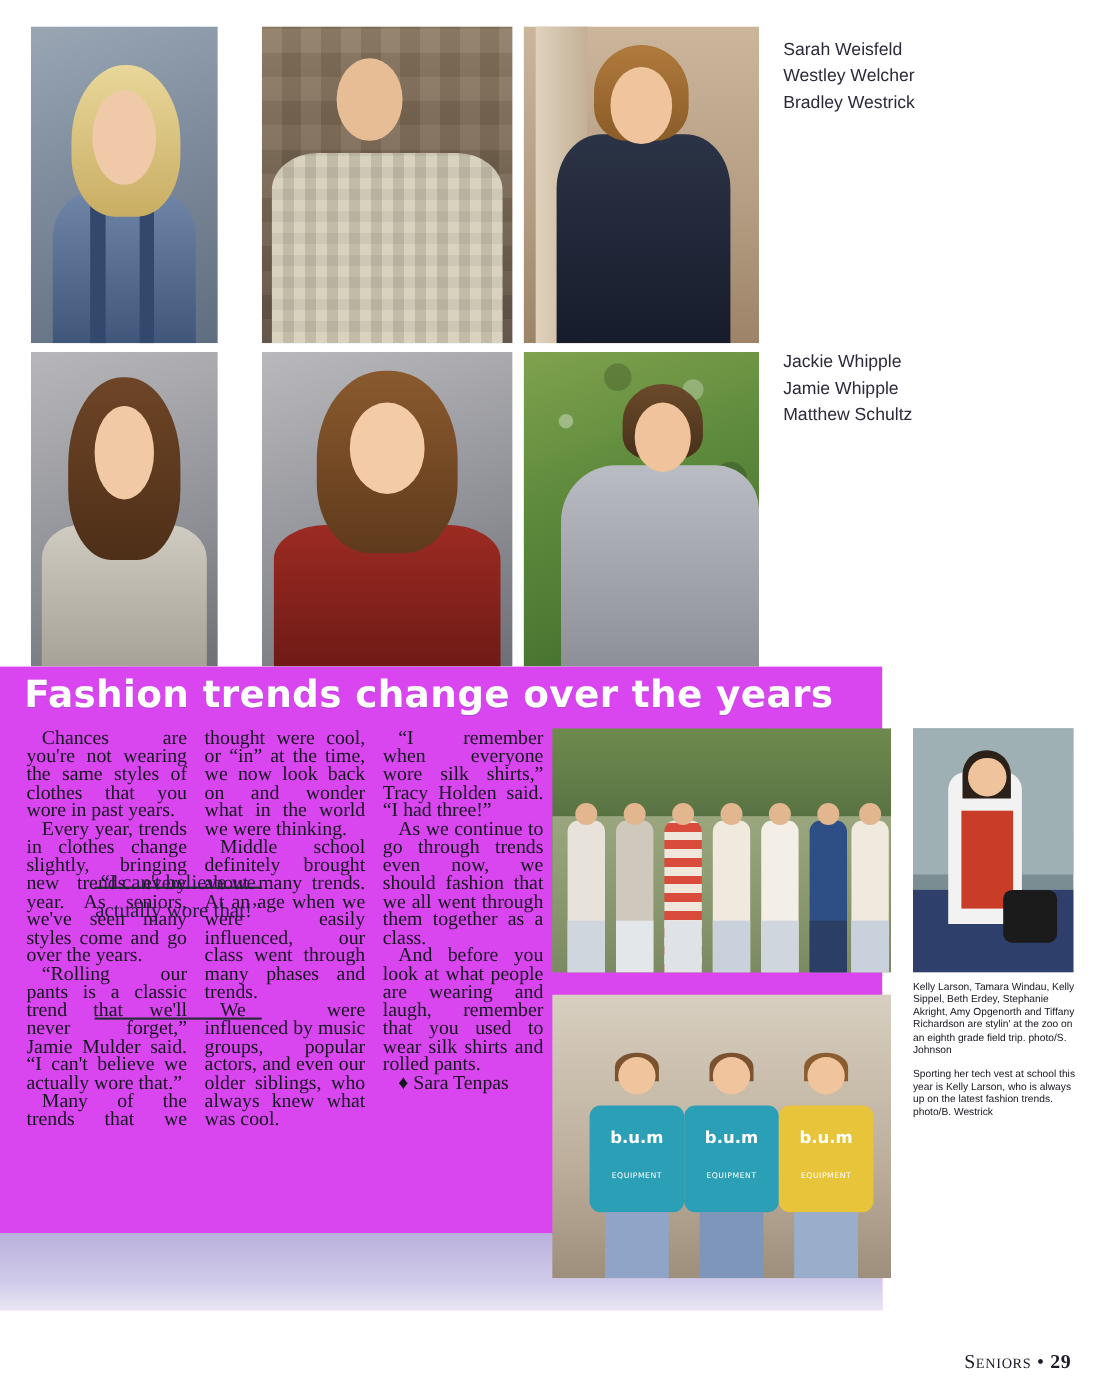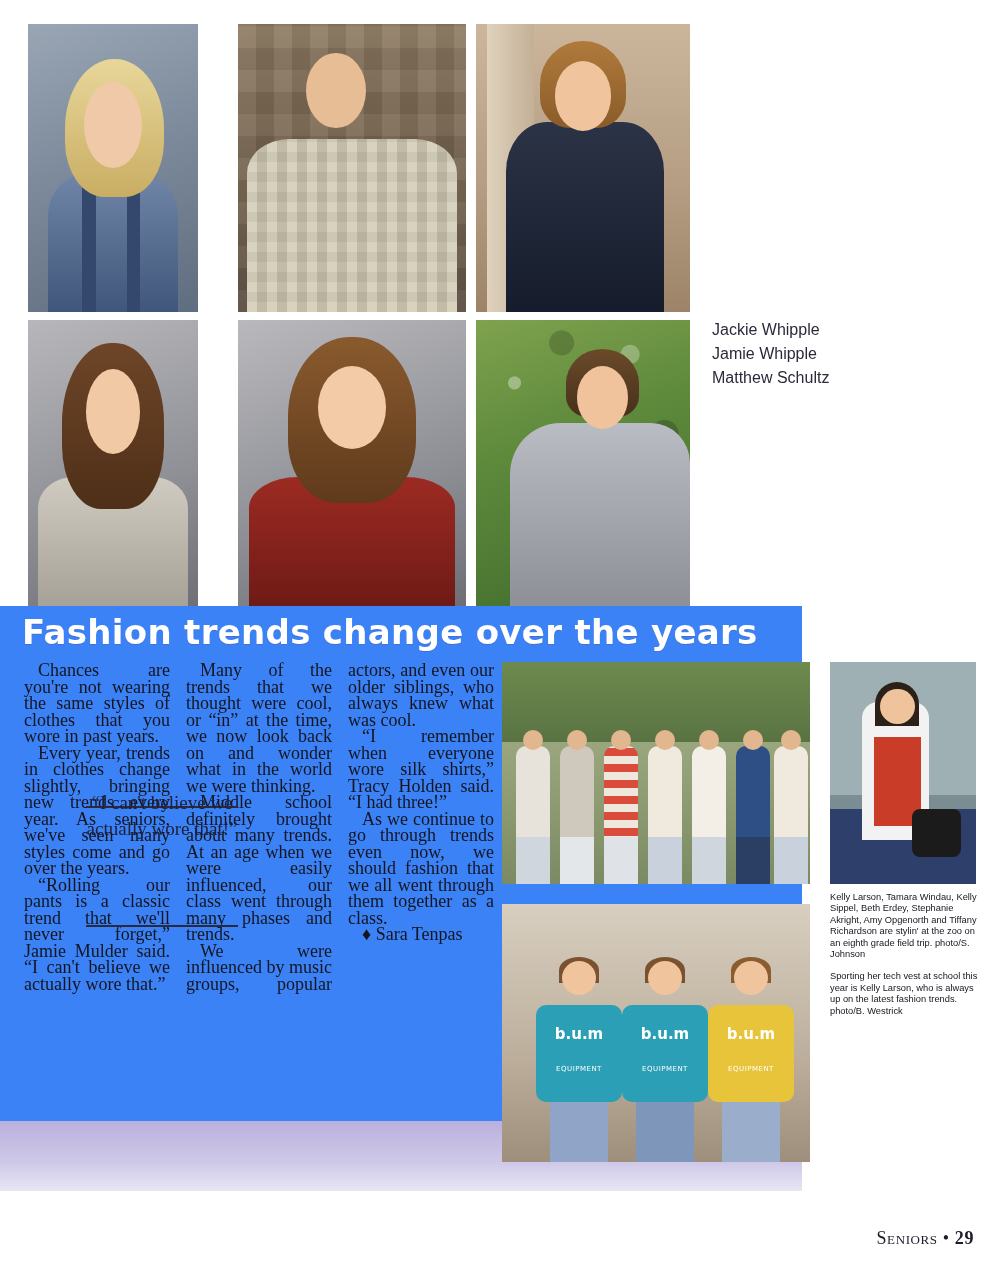--- a/index.html
+++ b/index.html
@@ -67,21 +67,21 @@
   .p6 .face{position:absolute;left:47%;top:16%;width:24%;height:22%;border-radius:50%;background:#f0c39c;}
   .p6 .sweater{position:absolute;left:16%;top:36%;width:84%;height:64%;background:linear-gradient(180deg,#b9bcc2,#8d9197);border-radius:28% 22% 0 0;}
 
   
   .namecol{position:absolute;right:0;top:0;width:310px;height:606px;background:#ffffff;}
   .namelist{position:absolute;left:22px;font-size:16px;line-height:24px;color:#2a2a3a;font-family:"Liberation Sans",sans-serif;}
   .namelist.g1{top:34px;}
   .namelist.g2{top:318px;}
 
   
-  .feature{position:absolute;left:0;top:606px;width:802px;height:585px;background:#3b82f6;}
+  .feature{position:absolute;left:0;top:606px;width:802px;height:585px;background:#d946ef;}
   .feature:after{content:"";position:absolute;left:0;right:0;bottom:0;height:70px;background:linear-gradient(180deg,#b9b0dd,#cfc9e8 60%,#e8e6f3);}
   .headline{position:absolute;left:22px;top:6px;font-size:34px;font-weight:bold;color:#ffffff;letter-spacing:.3px;
      font-family:"DejaVu Sans",sans-serif;text-shadow:0 1px 0 rgba(90,80,140,.35);}
 
   .cols{position:absolute;left:24px;top:56px;width:470px;height:500px;
      column-count:3;column-gap:16px;font-family:"Liberation Serif",serif;font-size:18px;line-height:16.5px;color:#15151f;text-align:justify;}
   .cols p{margin:0 0 0 0;text-indent:14px;}
   .cols p.first{text-indent:14px;}
 
   .pullquote{position:absolute;left:86px;top:790px;width:152px;text-align:center;
@@ -186,39 +186,45 @@
         <div class="bg"></div>
           <div class="leaves"></div>
           <div class="sweater"></div>
           <div class="hair"></div>
           <div class="face"></div>
       </div>
     </div>
   </div>
 
   <div class="namecol">
+    <div class="namelist g1">
+      <div>Sarah Weisfeld</div>
+      <div>Westley Welcher</div>
+      <div>Bradley Westrick</div>
+    </div>
     <div class="namelist g2">
       <div>Jackie Whipple</div>
       <div>Jamie Whipple</div>
       <div>Matthew Schultz</div>
     </div>
   </div>
 
   <div class="feature">
     <div class="headline">Fashion trends change over the years</div>
 
     <div class="cols">
       <p class="first">Chances are you're not wearing the same styles of clothes that you wore in past years.</p>
       <p>Every year, trends in clothes change slightly, bringing new trends every year. As seniors, we've seen many styles come and go over the years.</p>
       <p>“Rolling our pants is a classic trend that we'll never forget,” Jamie Mulder said. “I can't believe we actually wore that.”</p>
       <p>Many of the trends that we thought were cool, or “in” at the time, we now look back on and wonder what in the world we were thinking.</p>
       <p>Middle school definitely brought about many trends. At an age when we were easily influenced, our class went through many phases and trends.</p>
       <p>We were influenced by music groups, popular actors, and even our older siblings, who always knew what was cool.</p>
       <p>“I remember when everyone wore silk shirts,” Tracy Holden said. “I had three!”</p>
       <p>As we continue to go through trends even now, we should fashion that we all went through them together as a class.</p>
+      <p>And before you look at what people are wearing and laugh, remember that you used to wear silk shirts and rolled pants.</p>
       <p>♦  Sara Tenpas</p>
     </div>
   </div>
 
   <div class="pq-rule top"></div>
   <div class="pullquote">“I can't believe we actually wore that!”</div>
   <div class="pq-rule bot"></div>
 
   <div class="fphoto zoo">
     <div class="sky"></div>

